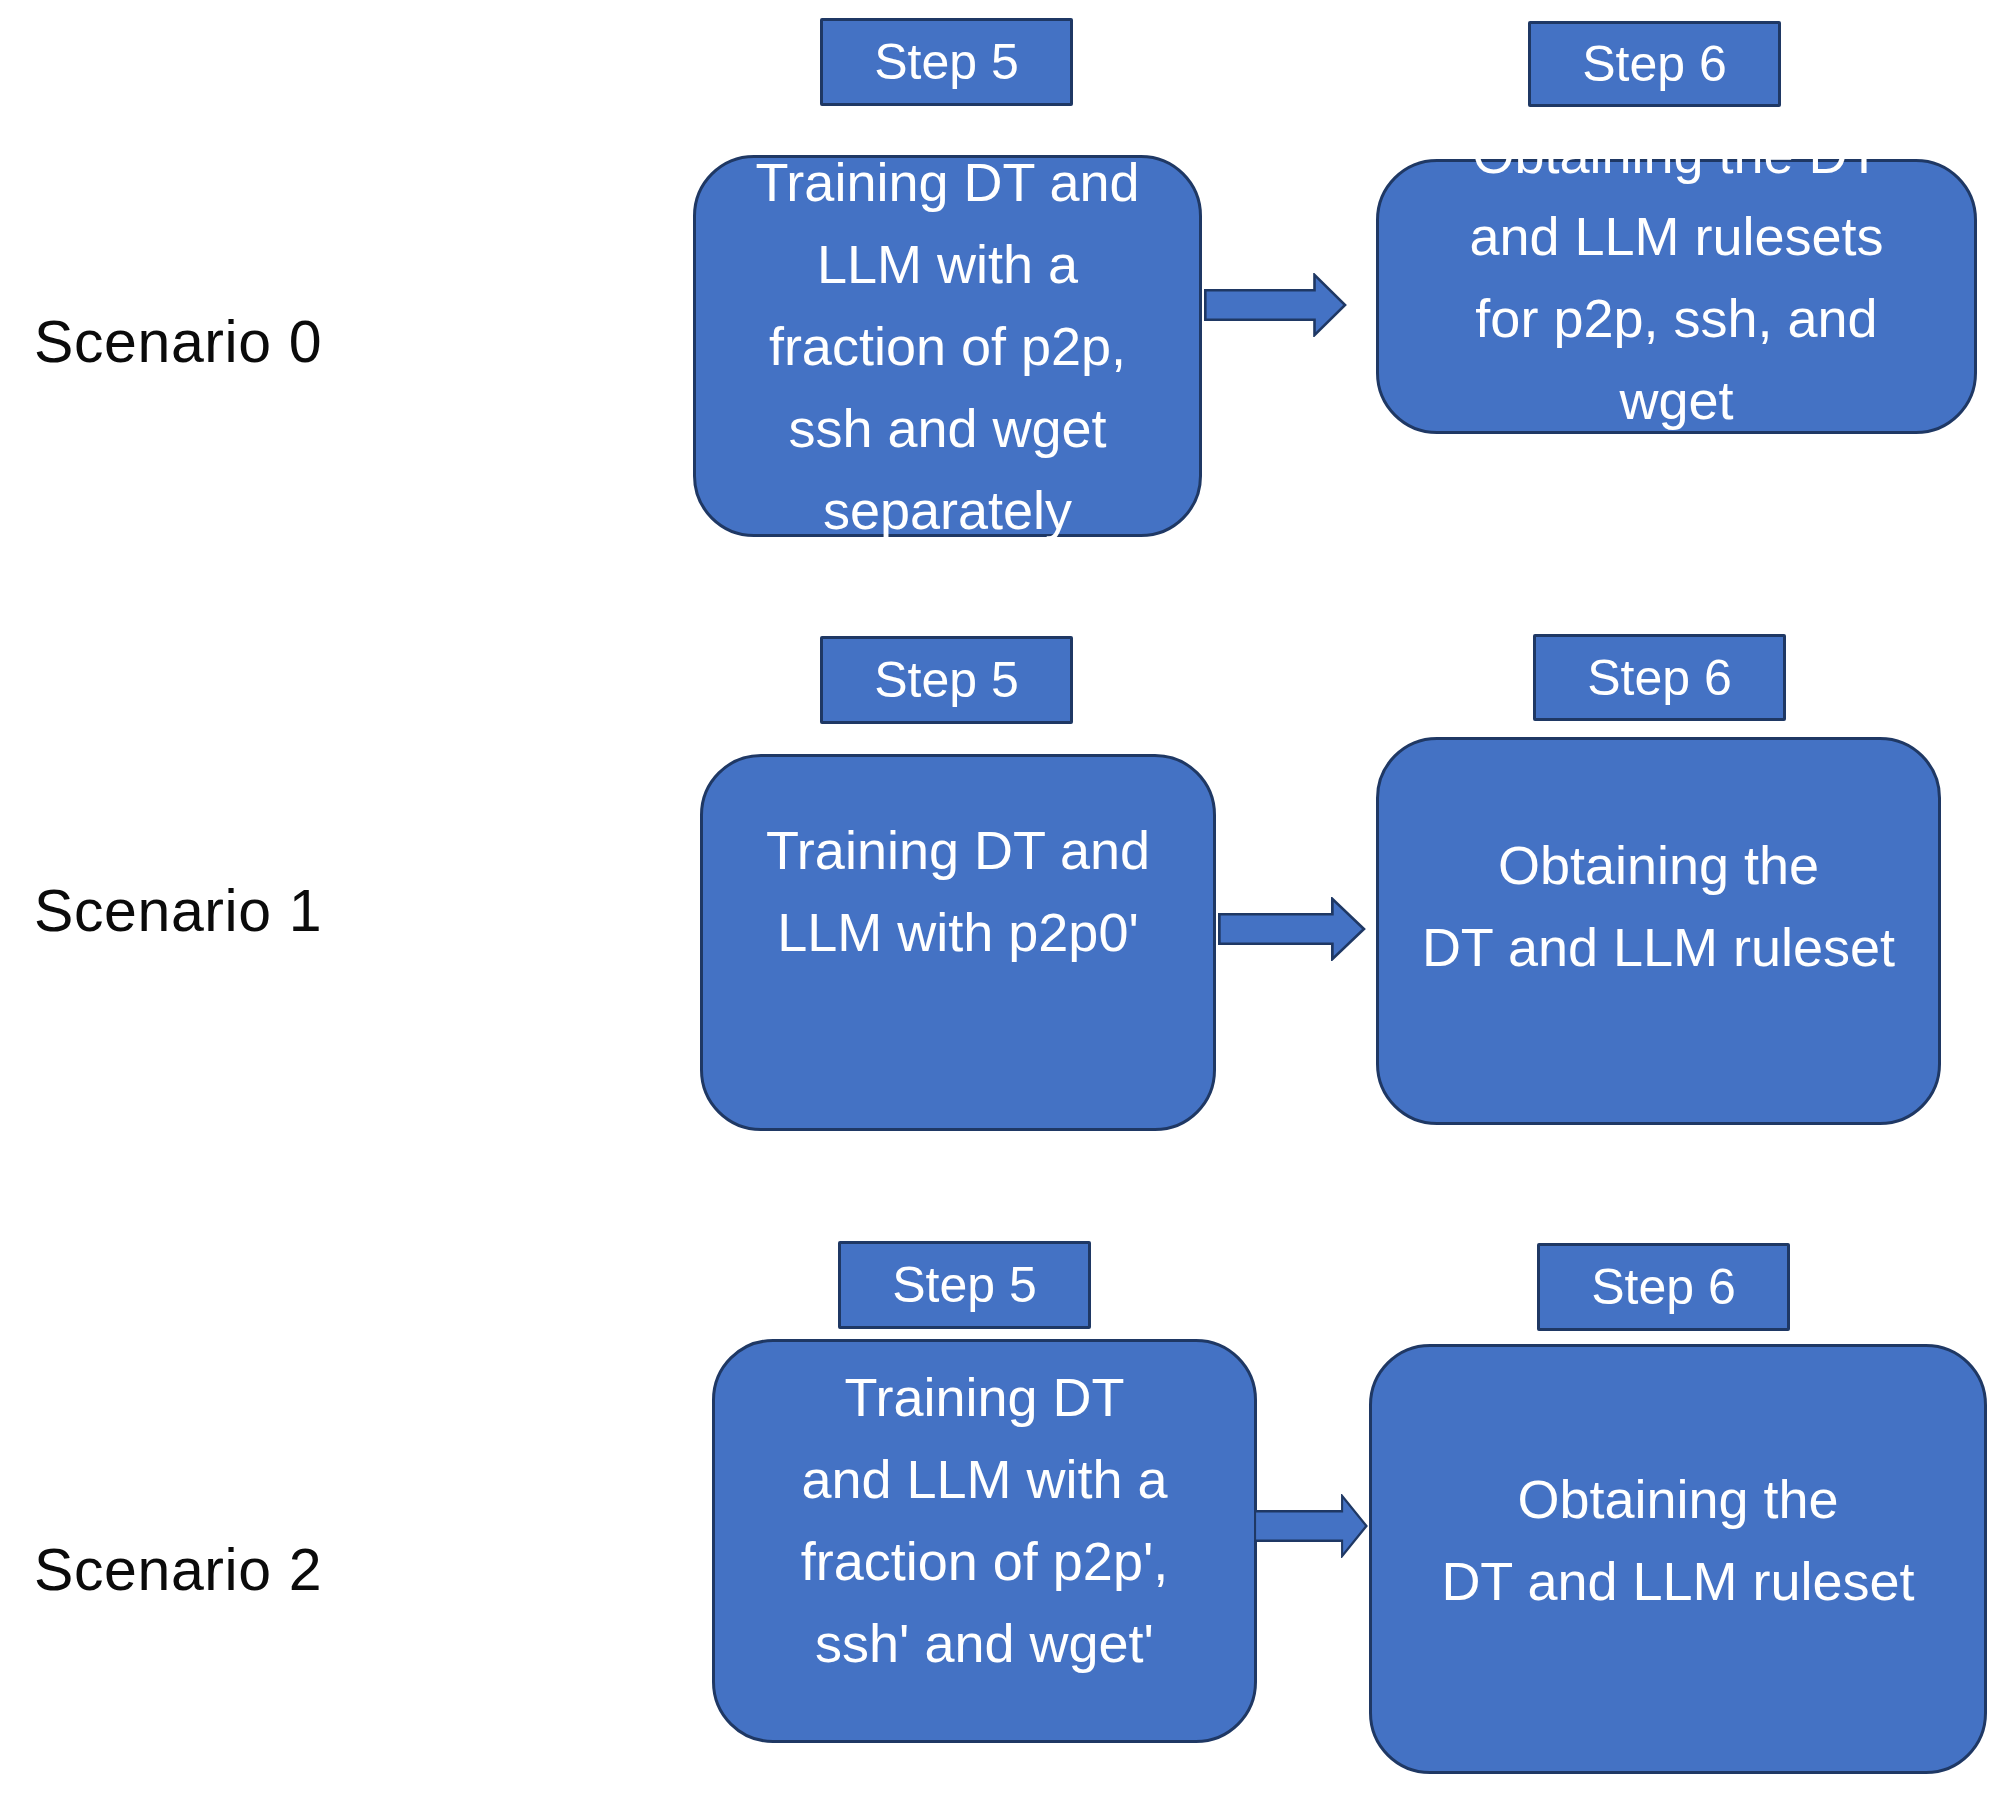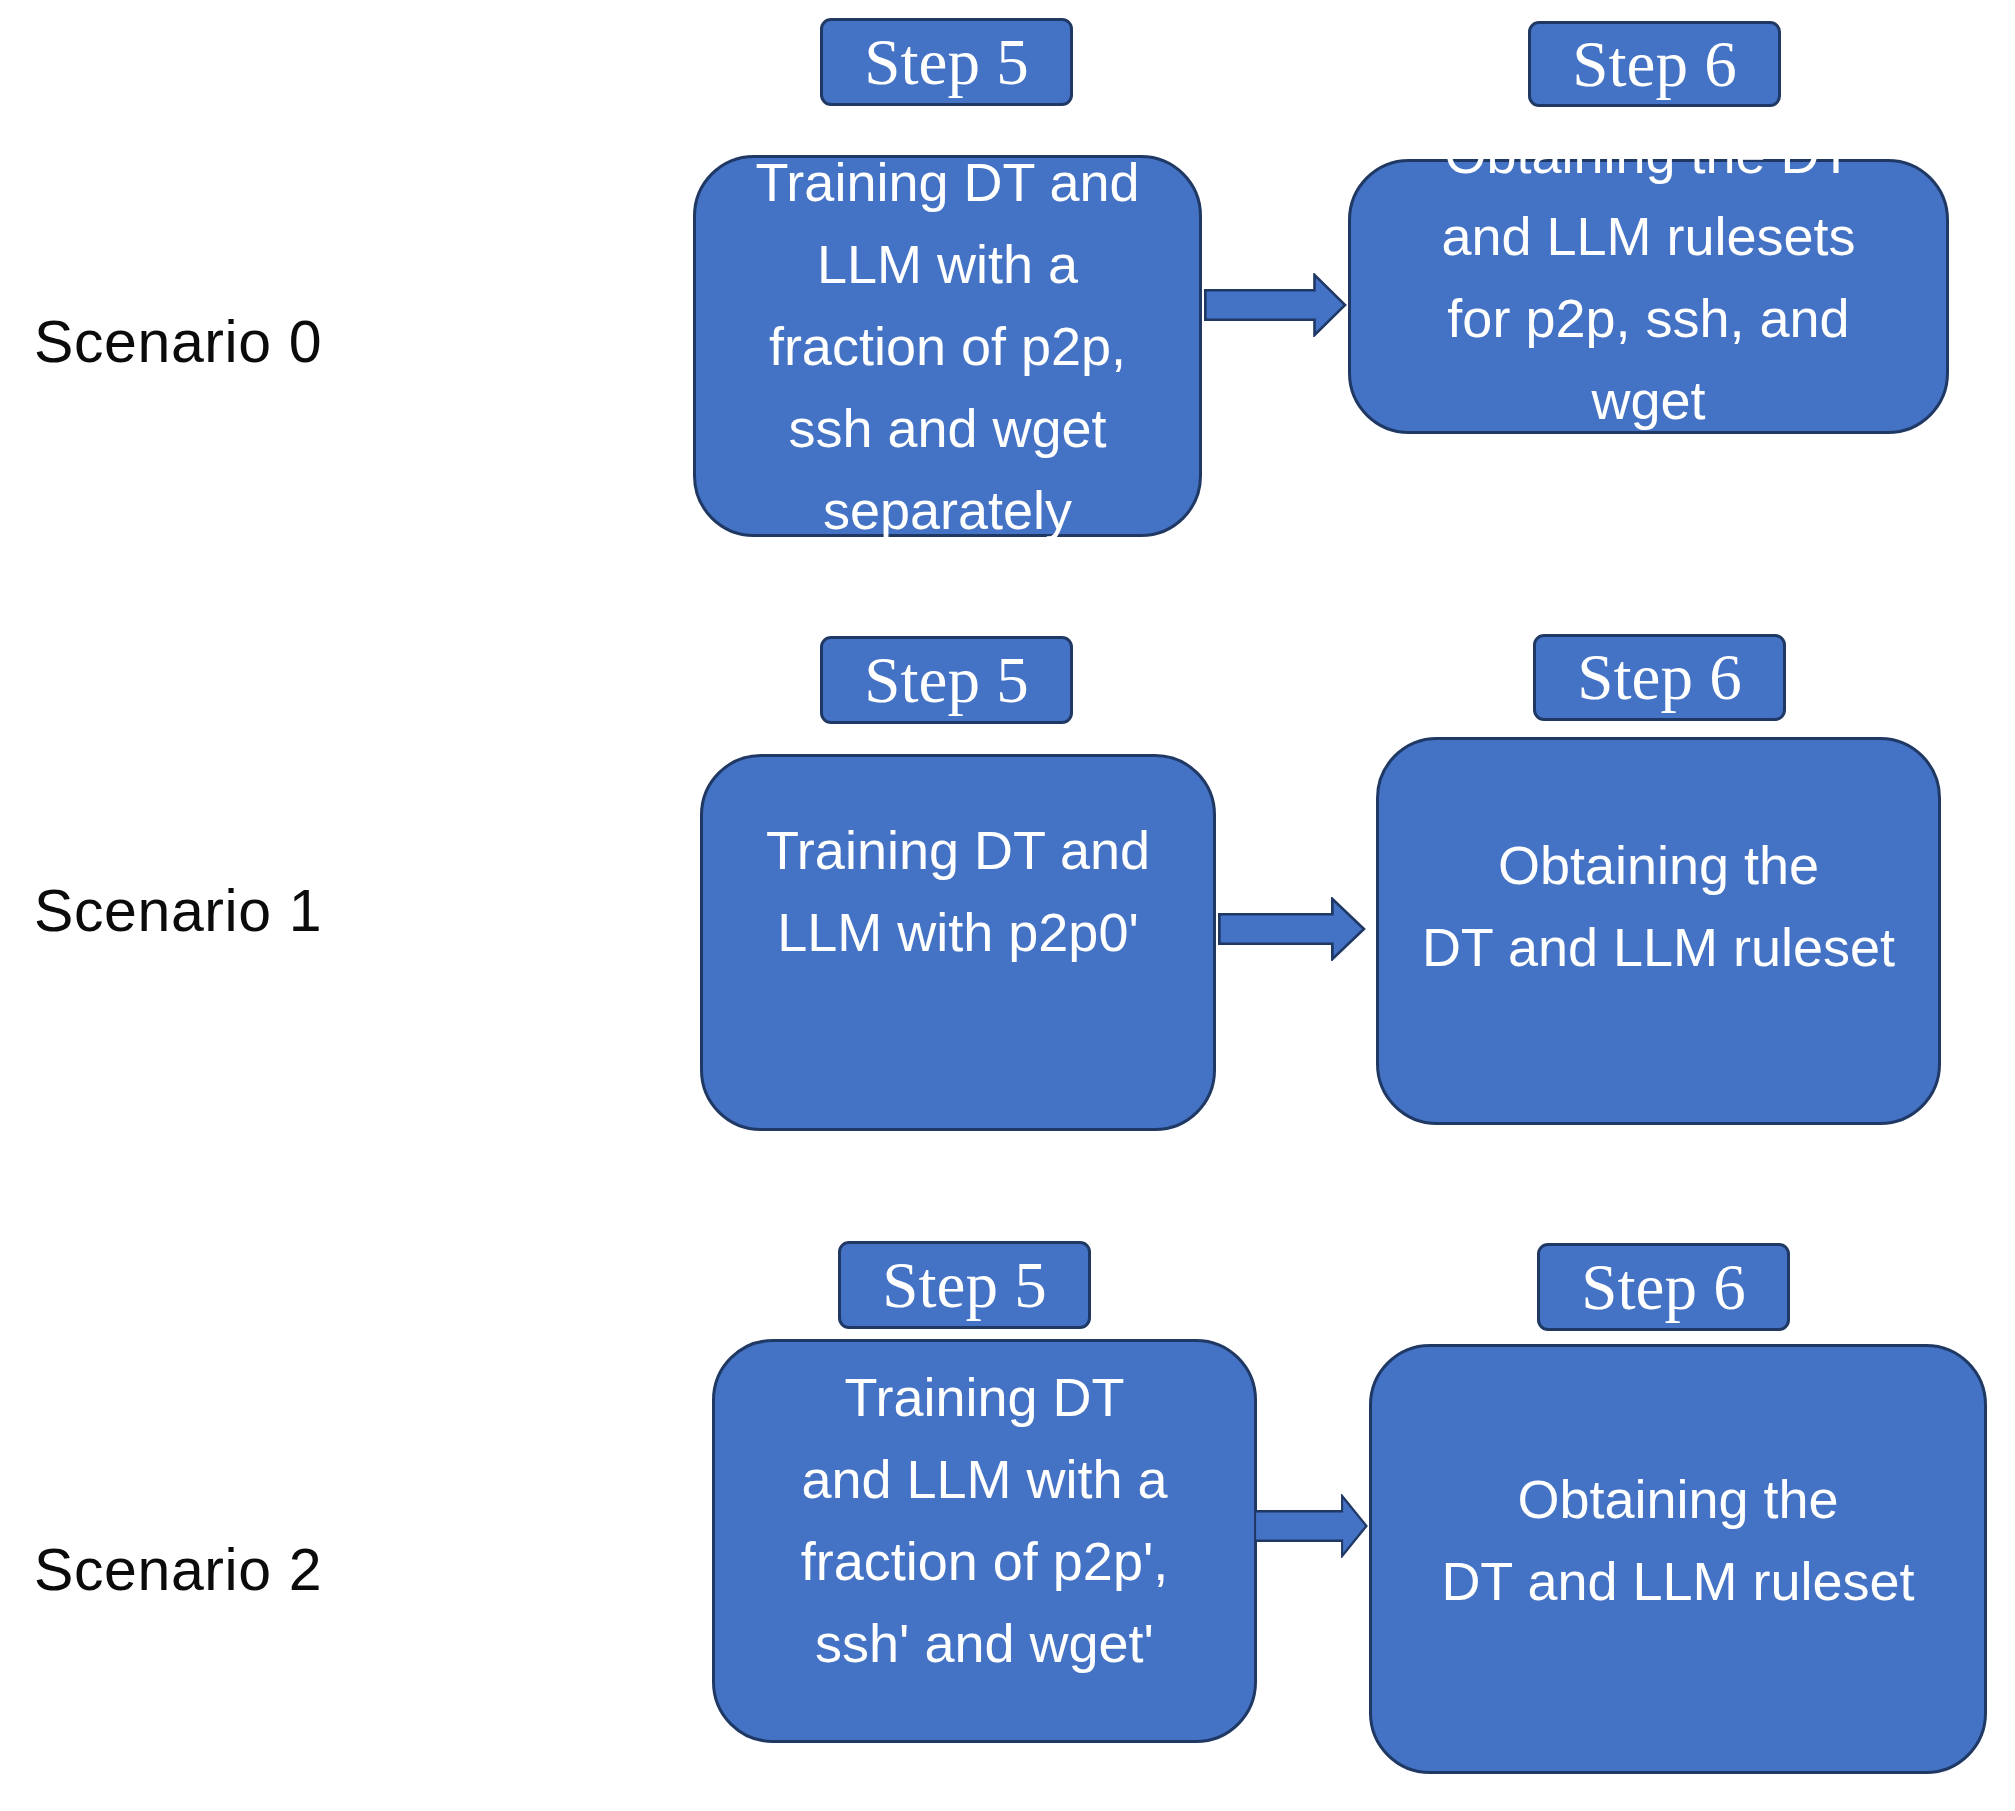--- a/index.html
+++ b/index.html
@@ -17,27 +17,26 @@
     font-size:59px;
     font-weight:400;
     color:#0b0b0b;
     letter-spacing:0.6px;
     white-space:nowrap;
   }
   .step-tag{
     position:absolute;
     background:var(--box-fill,#4472c4);
     border:3.9px solid var(--box-border,#1f3864);
-    border-radius:11px;
+    border-radius:2px;
     display:flex;
     align-items:center;
     justify-content:center;
     color:var(--box-text,#ffffff);
-    font-size:65px;
-    font-family:Liberation Serif, serif;
+    font-size:50px;
   }
   .flow-box{
     position:absolute;
     background:var(--box-fill,#4472c4);
     border:3.9px solid var(--box-border,#1f3864);
     border-radius:61px;
     display:flex;
     align-items:center;
     justify-content:center;
     color:var(--box-text,#ffffff);
@@ -67,21 +66,21 @@
 separately</div>
 
     <div class="flow-arrow" style="left:1204px; top:273px; width:143px; height:64px;">
       <svg viewBox="0 0 220 100" preserveAspectRatio="none">
         <polygon points="2,27 170,27 170,3 217,50 170,97 170,73 2,73" fill="#4472c4" stroke="#1f3864" stroke-width="4"></polygon>
       </svg>
     </div>
 
     <div class="step-tag" style="left:1528px; top:21px; width:253px; height:86px;">Step 6</div>
 
-    <div class="flow-box" style="left:1348px; top:159px; width:601px; height:275px; padding-bottom:52px;">Obtaining the DT
+    <div class="flow-box" style="left:1376px; top:159px; width:601px; height:275px; padding-bottom:52px;">Obtaining the DT
 and LLM rulesets
 for p2p, ssh, and
 wget</div>
   </div>
 
   <div>
     <div class="scenario-label" style="left:34px; top:877px;">Scenario 1</div>
 
     <div class="step-tag" style="left:820px; top:636px; width:253px; height:88px;">Step 5</div>
 

